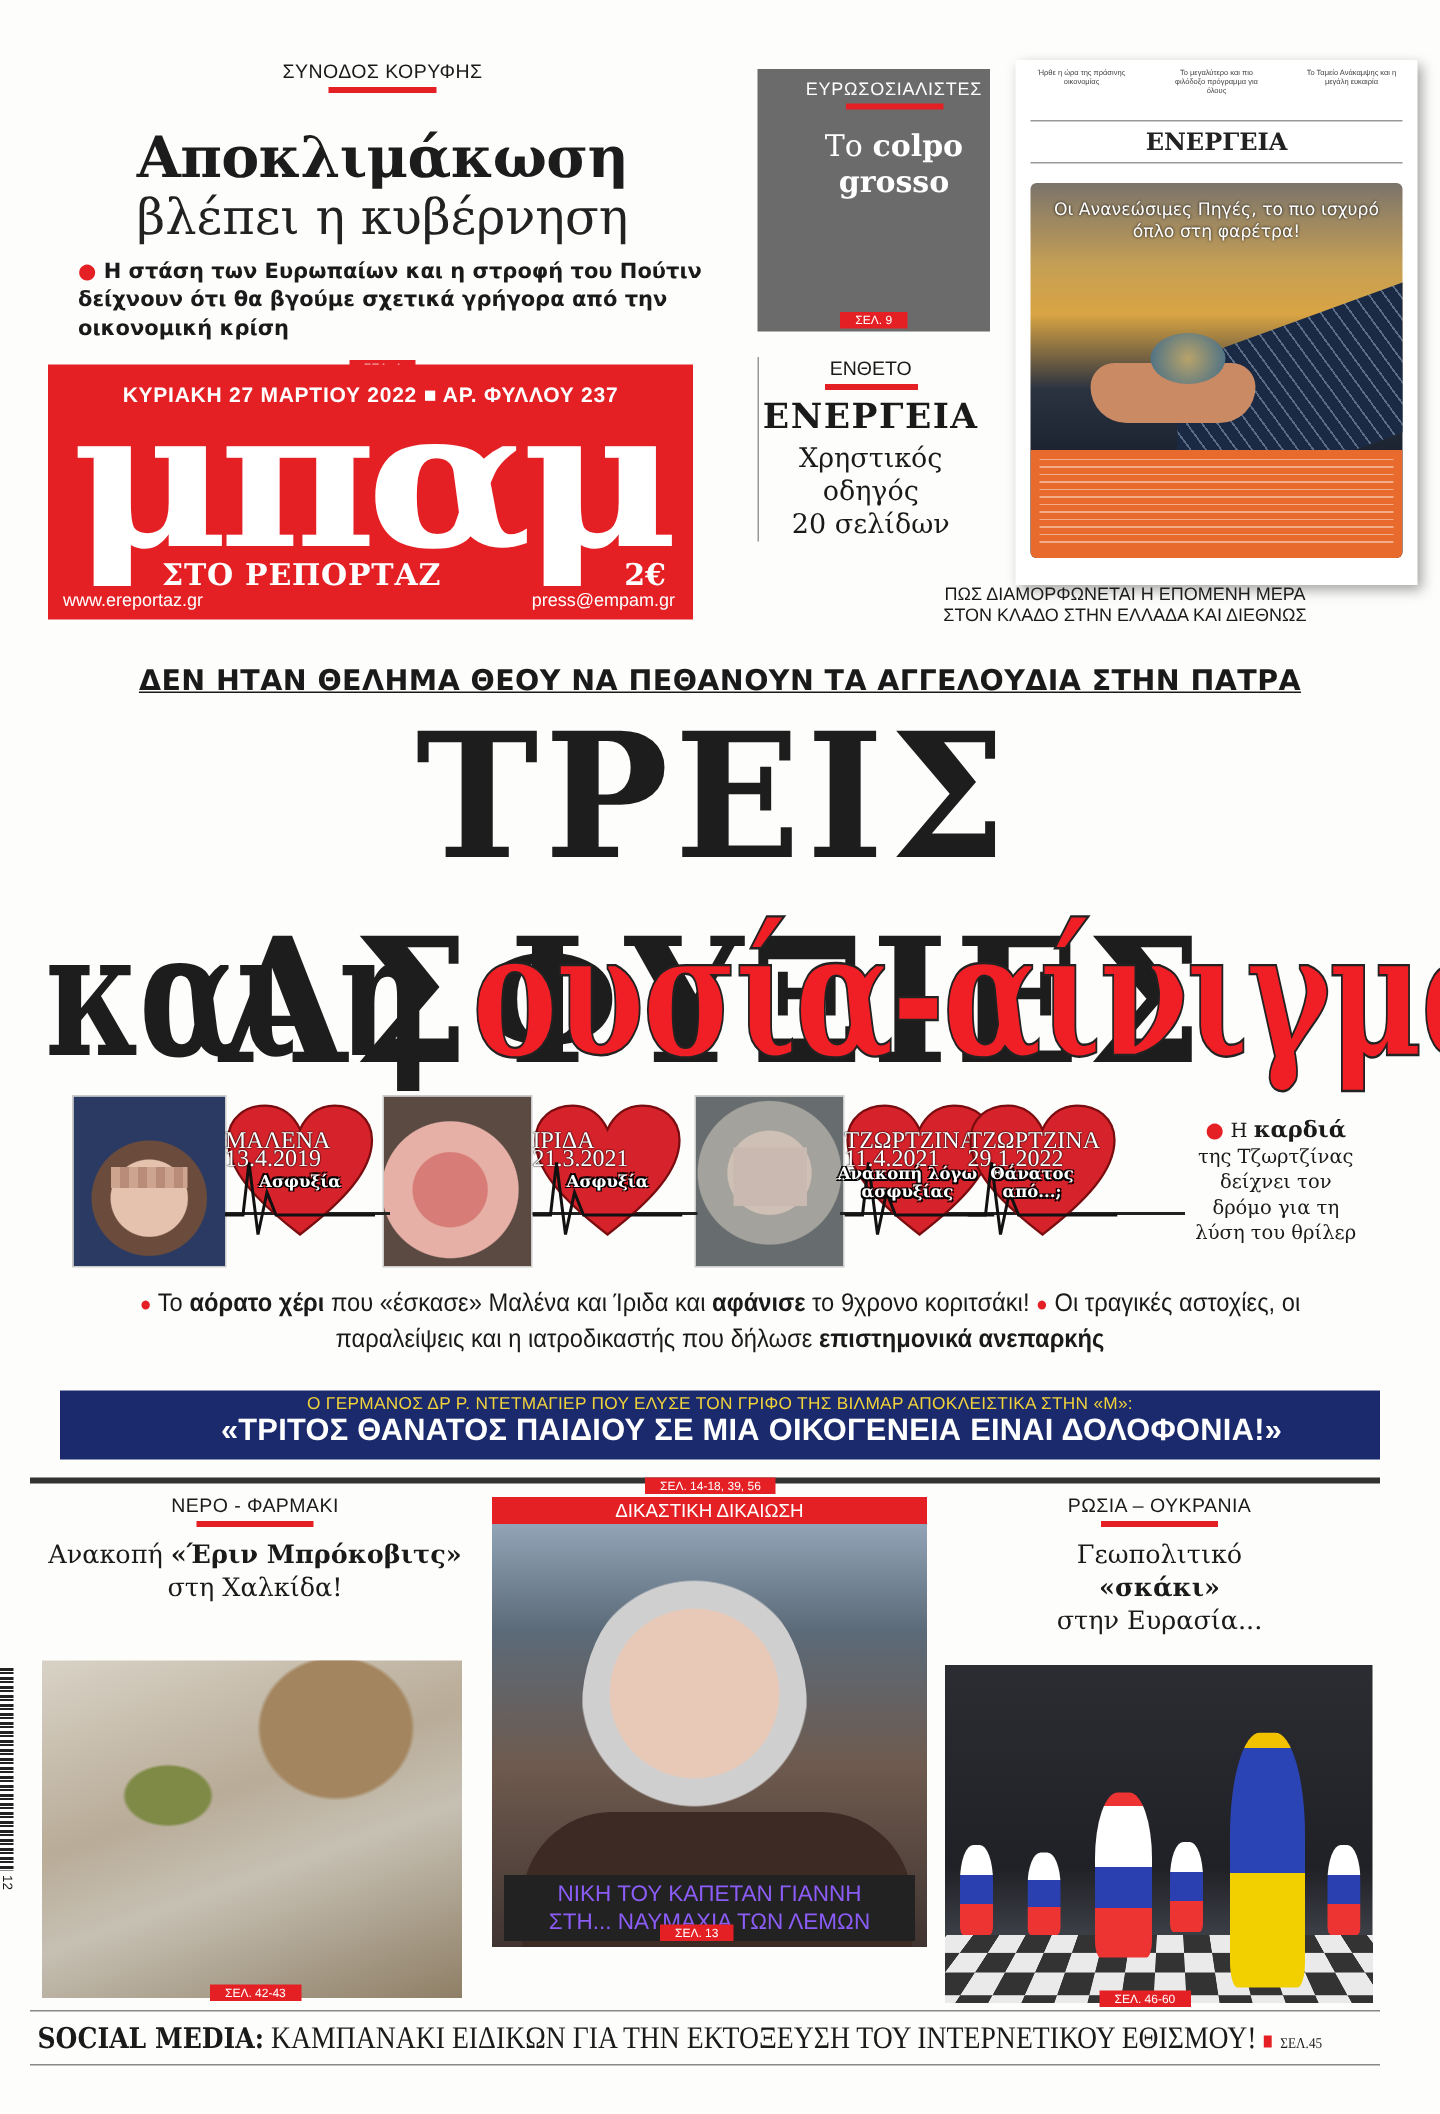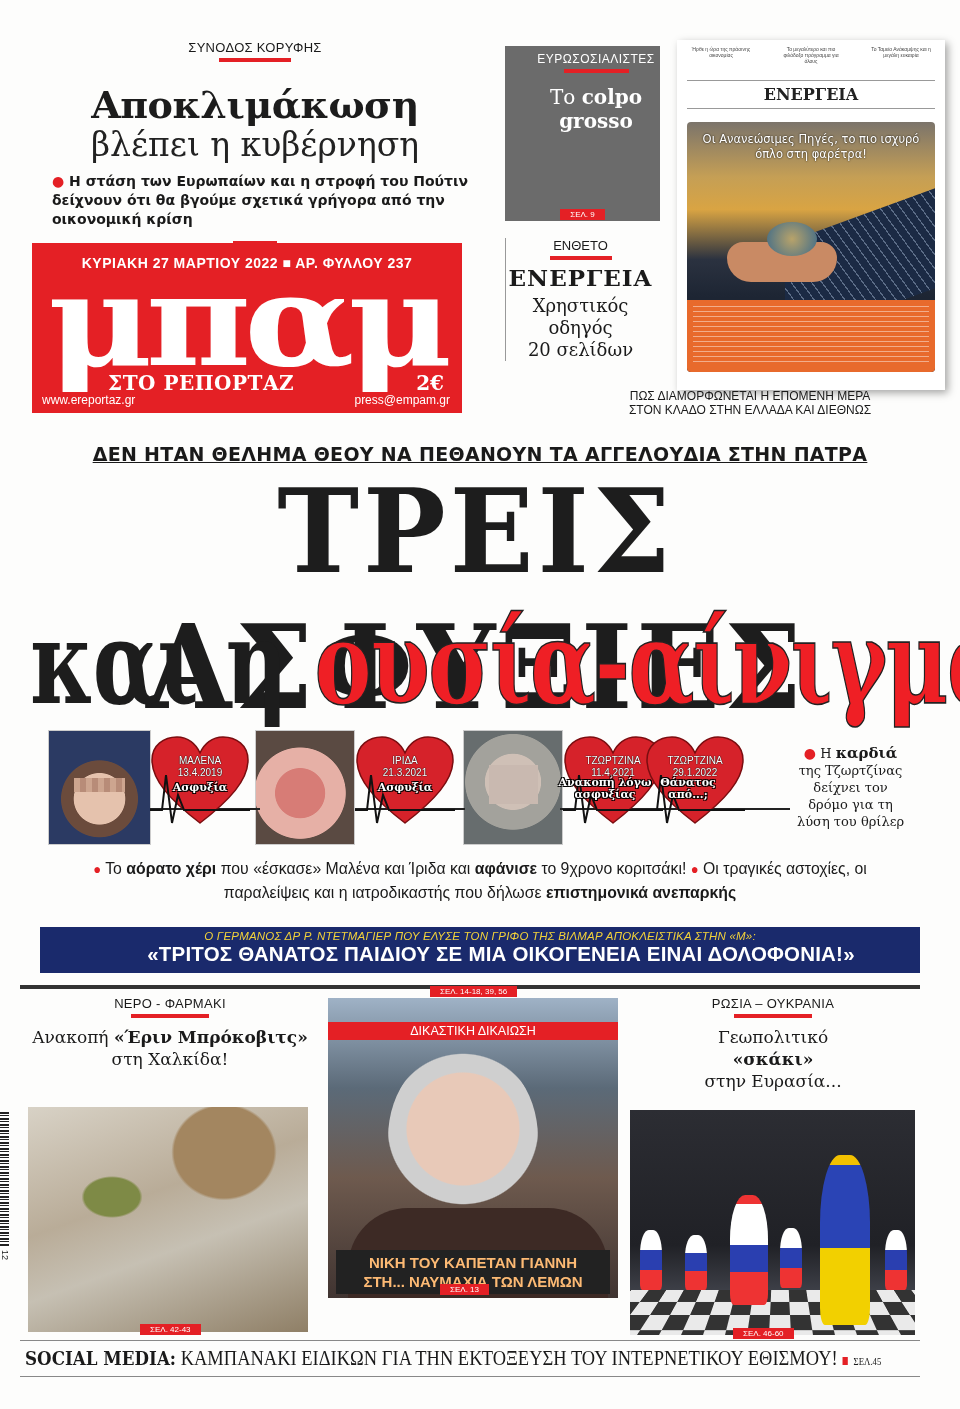--- a/index.html
+++ b/index.html
@@ -60,51 +60,51 @@
   #h-line2 .blk { color: #1d1d1d; }
   #h-line2 .red { color: #ef1f25; -webkit-text-stroke: 1.5px #222; }
 
   
   .photo { position: absolute; border: 1px solid #ccc; overflow: hidden; }
   .ph1 { left: 48px; top: 730px; width: 103px; height: 115px; background: radial-gradient(circle at 50% 60%, #e5c2ad 0 30%, #6b4b3c 31% 45%, #2b3a63 46%); }
   .ph2 { left: 255px; top: 730px; width: 100px; height: 115px; background: radial-gradient(circle at 45% 55%, #d77c76 0 30%, #e6b0a6 31% 55%, #5a4a42 56%); }
   .ph3 { left: 463px; top: 730px; width: 100px; height: 115px; background: radial-gradient(circle at 50% 45%, #cfc0b6 0 35%, #a3a29c 36% 60%, #676d6e 61%); }
   .blur { position: absolute; left: 25%; top: 42%; width: 50%; height: 12%; background: repeating-linear-gradient(90deg, #cda58f 0 6px, #b88c78 6px 12px); }
   .heart { position: absolute; width: 100px; height: 90px; }
-  .heart-txt { position: absolute; left: 0; width: 100%; text-align: center; color: #fff; font-family: Liberation Sans, sans-serif; font-size: 10px; line-height: 12px; text-shadow: 0 0 1px #000, 0 0 1px #000; }
+  .heart-txt { position: absolute; left: 0; width: 100%; text-align: left; color: #fff; font-family: Liberation Serif, serif; font-size: 16px; line-height: 12px; text-shadow: 0 0 1px #000, 0 0 1px #000; }
   .heart-lab { position: absolute; left: 0; width: 100%; text-align: center; font-family: "DejaVu Serif", serif; font-weight: bold; font-size: 11px; color: #fff; text-shadow: 1px 1px 0 #000, -1px -1px 0 #000, 1px -1px 0 #000, -1px 1px 0 #000; line-height: 12px; }
   .ecg { position: absolute; height: 2px; background: #222; }
 
   #heart-note { left: 793px; top: 745px; width: 115px; text-align: center; font-family: "DejaVu Serif", serif; font-size: 13px; line-height: 17px; }
   #heart-note b { font-size: 15px; }
 
   #deck { left: 40px; top: 857px; width: 880px; text-align: center; font-family: "Liberation Sans", sans-serif; font-size: 17px; line-height: 24px; transform: scaleX(0.93); transform-origin: center top; }
   #deck b { font-weight: bold; }
 
   #banner { left: 40px; top: 927px; width: 880px; height: 46px; background: #1a2a6c; text-align: center; }
-  #banner .k { color: #f2d23a; font-size: 11.5px; padding-top: 3px; letter-spacing: 0.2px; font-style: italic; }
+  #banner .k { color: #f2d23a; font-size: 11.5px; padding-top: 3px; letter-spacing: 0.2px; }
   #banner .q { color: #fff; font-weight: bold; font-size: 20.5px; margin-top: 0px; letter-spacing: 0.2px; margin-left: 42px; }
   #rule1 { left: 20px; top: 985px; width: 900px; height: 4px; background: #333; }
   #rule1-tag { left: 430px; top: 980px; text-align: right; }
 
   
   #water { left: 25px; top: 996px; width: 290px; text-align: center; }
   #water .h { font-family: "DejaVu Serif", serif; font-size: 17px; line-height: 22px; margin-top: 8px; }
   #water .h b { font-weight: bold; }
   #water-img { left: 28px; top: 1107px; width: 280px; height: 225px; background:
     radial-gradient(ellipse at 30% 40%, #7e8a46 0 10%, transparent 11%),
     radial-gradient(ellipse at 70% 20%, #a38660 0 18%, transparent 19%),
     linear-gradient(160deg, #d8d2c6 0%, #b9ac98 40%, #c6c0b3 60%, #8f7f66 100%); }
   #water-tag { left: 140px; top: 1318px; }
 
   #court { left: 328px; top: 998px; width: 290px; height: 300px; background: linear-gradient(180deg, #9fb2c6 0%, #5b6a78 30%, #6e5a4e 60%, #403431 100%); overflow: hidden; }
-  #court .k { background: #e42025; color: #fff; text-align: center; font-size: 12.5px; padding: 2px 0; margin-top: 24px; }
+  #court .k { background: #e42025; color: #fff; text-align: center; font-size: 12.5px; padding: 2px 0; }
   #court .face { position: absolute; left: 60px; top: 50px; width: 150px; height: 180px; border-radius: 50% 50% 45% 45%; background: radial-gradient(circle at 50% 45%, #e8c9b8 0 45%, #cfcfcf 46% 60%, transparent 61%); }
   #court .coat { position: absolute; left: 20px; top: 210px; width: 260px; height: 120px; background: #3d2a25; border-radius: 60px 60px 0 0; }
-  #court .cap { position: absolute; left: 8px; bottom: 4px; width: 274px; background: #222; color: #fdba74; font-weight: bold; font-size: 15px; text-align: center; line-height: 19px; padding: 3px 0; margin-top: 13px; }
+  #court .cap { position: absolute; left: 8px; bottom: 4px; width: 274px; background: #222; color: #8b5cf6; font-weight: normal; font-size: 15px; text-align: center; line-height: 19px; padding: 3px 0; margin-top: 13px; }
   #court-tag { left: 440px; top: 1278px; }
 
   #chess { left: 628px; top: 996px; width: 290px; text-align: center; }
   #chess .h { font-family: "DejaVu Serif", serif; font-size: 17px; line-height: 22px; margin-top: 8px; }
   #chess .h b { font-weight: bold; }
   #chess-img { left: 630px; top: 1110px; width: 285px; height: 225px; background: linear-gradient(180deg, #2c2d33 0%, #202126 60%, #5a5d68 100%); overflow: hidden; }
   #chess-img .board { position: absolute; left: -40px; bottom: -20px; width: 380px; height: 80px; background: repeating-conic-gradient(#eaeaea 0 25%, #333 0 50%) 0 0/40px 40px; transform: perspective(200px) rotateX(45deg); }
   .piece { position: absolute; border-radius: 40% 40% 10% 10%; }
   #chess-tag { left: 733px; top: 1322px; }
 

